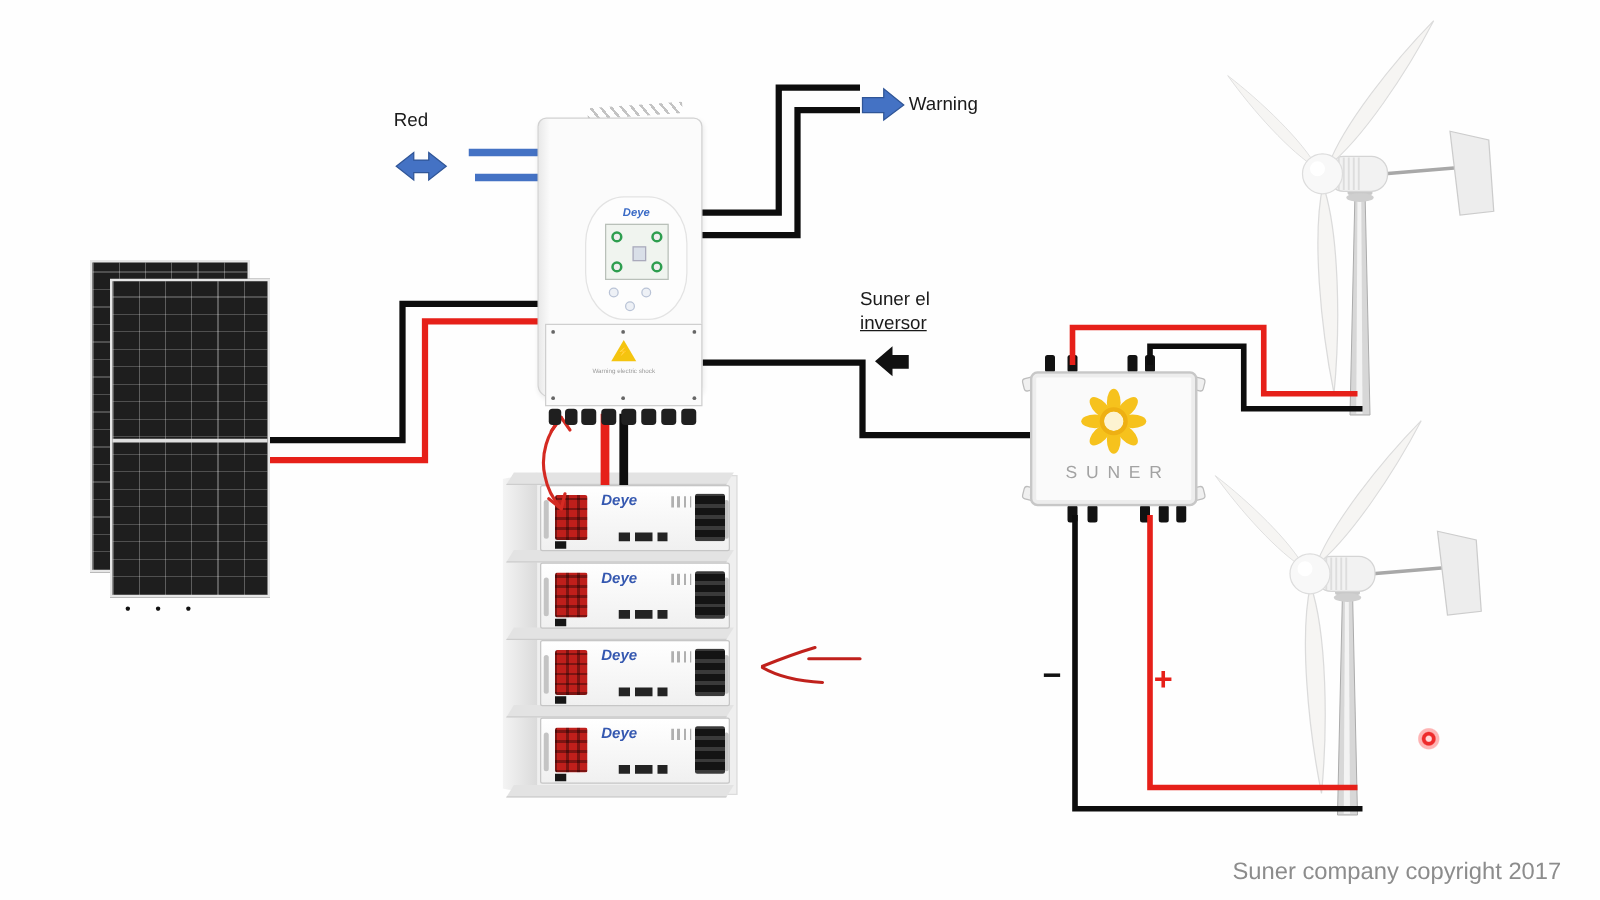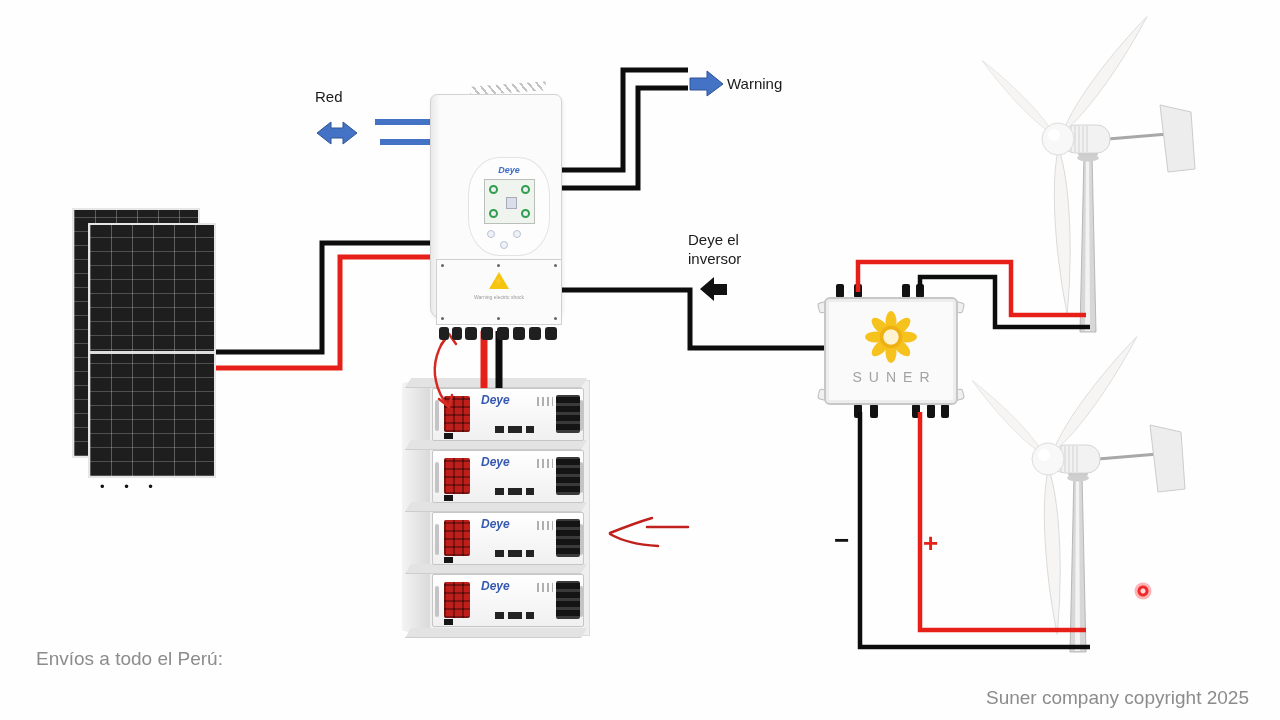--- a/index.html
+++ b/index.html
@@ -304,22 +304,21 @@
         <div class="conn" style="left:60px;"></div>
         <div class="conn" style="left:76px;"></div>
         <div class="conn" style="left:92px;"></div>
         <div class="conn" style="left:108px;"></div>
       </div>
     </div>
   </div>
 
   <div class="lbl" style="left:315px;top:88px;">Red</div>
   <div class="lbl" style="left:727px;top:75px;">Warning</div>
-  <div class="lbl" style="left:688px;top:231px;">Deye el</div>
-  <div class="lbl" style="left:688px;top:250px;">inversor</div>
+  <div class="lbl" style="left:688px;top:231px;">Suner el</div>
+  <div class="lbl" style="left:688px;top:250px;text-decoration:underline;">inversor</div>
   <div class="lbl minus" style="left:834px;top:525px;">−</div>
   <div class="lbl plus" style="left:923px;top:528px;">+</div>
 
-  <div class="lbl lbl-gray" style="left:36px;top:648px;">Envíos a todo el Perú:</div>
-  <div class="lbl lbl-gray" style="left:986px;top:687px;">Suner company copyright 2025</div>
+  <div class="lbl lbl-gray" style="left:986px;top:687px;">Suner company copyright 2017</div>
 
   <div class="laser"></div>
 </div>
 
 </body></html>

